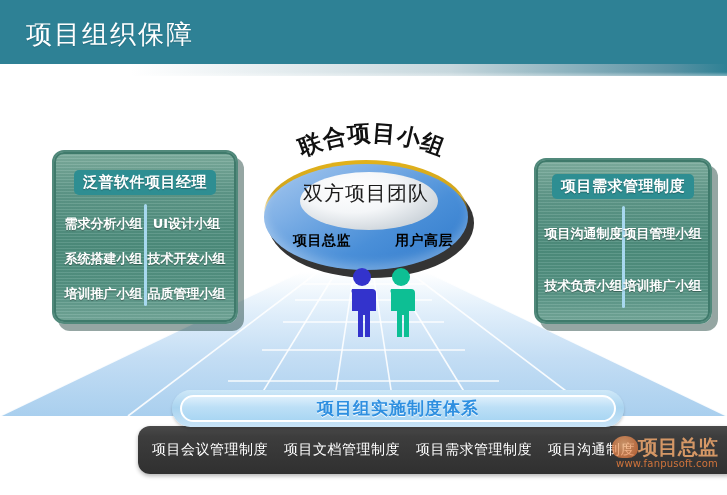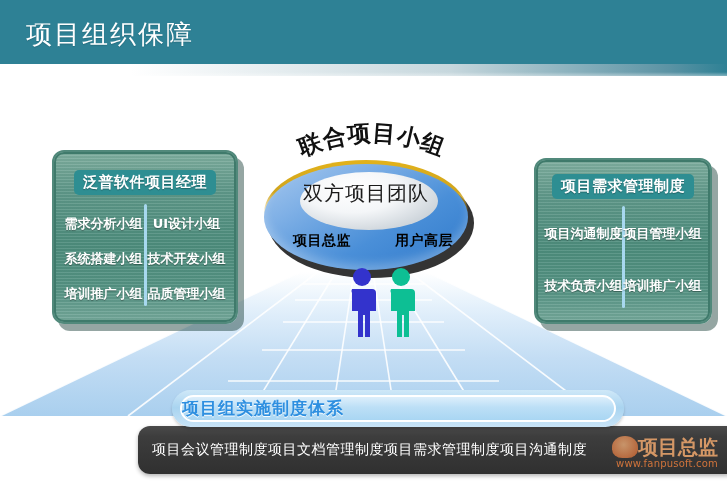--- a/index.html
+++ b/index.html
@@ -126,37 +126,37 @@
     position:absolute; left:172px; top:314px; width:452px; height:37px;
     border-radius:19px;
     background:linear-gradient(to bottom, #cfe8f8 0%, #a9d4f0 48%, #c9e4f7 100%);
     box-shadow:0 2px 3px rgba(0,0,0,.18);
   }
   .pill-inner {
     position:absolute; left:8px; top:5px; right:8px; bottom:5px;
     border-radius:14px;
     border:2px solid #ffffff;
     background:linear-gradient(to bottom, #ddeffb 0%, #bcdff6 45%, #a9d6f3 100%);
-    display:flex; align-items:center; 
+    display:flex; align-items:center; justify-content:center;
   }
   .pill-label {
     color:#2e8fe0; font-size:17px; font-weight:bold; letter-spacing:1px;
     text-shadow:0 1px 0 rgba(255,255,255,.9);
   }
 
   
   .darkbar {
     position:absolute; left:138px; top:350px; width:600px; height:48px;
     border-radius:12px;
     background:linear-gradient(to bottom, #4a4a4a 0%, #3d3d3d 22%, #303030 100%);
     display:flex; align-items:center;
     box-shadow:0 2px 4px rgba(0,0,0,.3);
   }
   .darkbar-items {
-    display:flex; margin-left:14px; white-space:nowrap;
+    display:flex; gap:16px; margin-left:14px; white-space:nowrap;
   }
   .darkbar-item { color:#ffffff; font-size:14px; letter-spacing:.5px; }
 
   
   .watermark {
     position:absolute; left:612px; top:358px; width:115px; height:42px;
     pointer-events:none;
   }
   .wm-brand {
     position:absolute; left:26px; top:0px;

